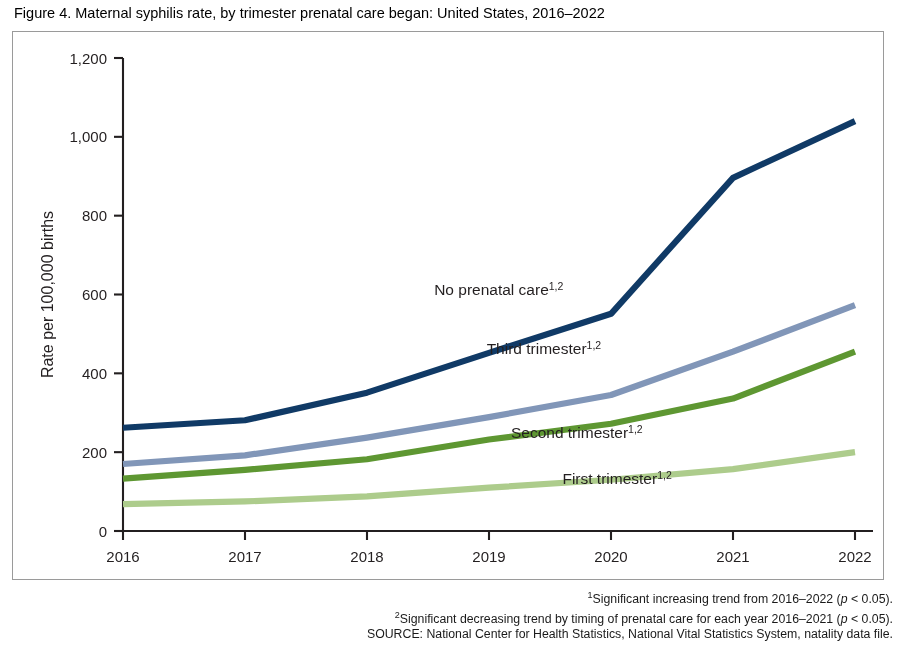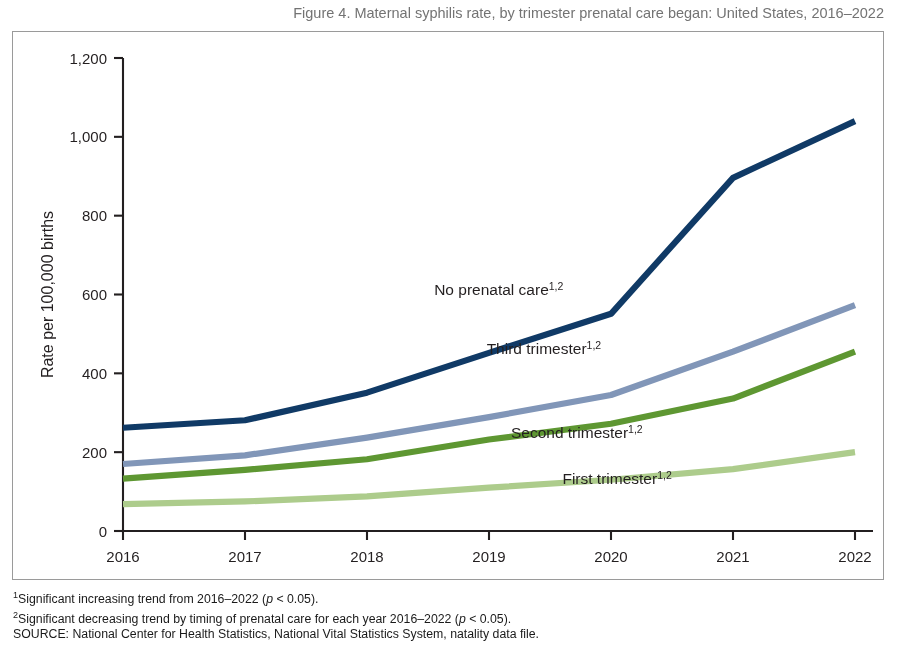--- a/index.html
+++ b/index.html
@@ -10,23 +10,22 @@
     color:#000000;
     overflow:hidden;
     position:relative;
   }
   #figure-title{
     position:absolute;
     left:14px; top:4px;
     width:870px;
     font-size:14.5px;
     line-height:18px;
-    color:#737373;
+    color:#000000;
     white-space:nowrap;
-    text-align:right;
   }
   #chart-frame{
     position:absolute;
     left:12px; top:31px;
     width:872px; height:549px;
     border:1px solid #9a9a9a;
     background:#ffffff;
     box-sizing:border-box;
   }
   #chart-svg{display:block;width:870px;height:547px;}
@@ -53,21 +52,21 @@
   }
   .series-label .sup{font-size:10.5px;}
   #footnotes{
     position:absolute;
     left:13px; top:588px;
     width:880px;
     font-size:12.3px;
     line-height:15.4px;
     color:#1a1a1a;
   }
-  #footnotes div{white-space:nowrap;}
+  #footnotes div{white-space:nowrap;text-align:right;}
   .sup-note{font-size:9px;vertical-align:super;}
   .link{color:#2f2fd0;}
   .notes-wrap{white-space:normal !important;}
 </style>
 </head>
 <body>
 
 <div id="figure-title">Figure 4. Maternal syphilis rate, by trimester prenatal care began: United States, 2016–2022</div>
 
 <div id="chart-frame">
@@ -112,16 +111,16 @@
       <text x="563.8400000000033" y="405.9766666666667" class="series-label" text-anchor="middle"><tspan>Second trimester</tspan><tspan dy="-5" class="sup">1,2</tspan></text>
       <text x="604.0999999999945" y="451.7" class="series-label" text-anchor="middle"><tspan>First trimester</tspan><tspan dy="-5" class="sup">1,2</tspan></text>
     </svg>
 </div>
 
 <div id="footnotes">
   <div>
     <span class="sup-note">1</span><span>Significant increasing trend from 2016–2022 (</span><i>p</i><span> &lt; 0.05).</span>
   </div>
   <div>
-    <span class="sup-note">2</span><span>Significant decreasing trend by timing of prenatal care for each year 2016–2022 (</span><i>p</i><span> &lt; 0.05).</span>
+    <span class="sup-note">2</span><span>Significant decreasing trend by timing of prenatal care for each year 2016–2021 (</span><i>p</i><span> &lt; 0.05).</span>
   </div>
   <div>SOURCE: National Center for Health Statistics, National Vital Statistics System, natality data file.</div>
 </div>
 
 </body></html>

